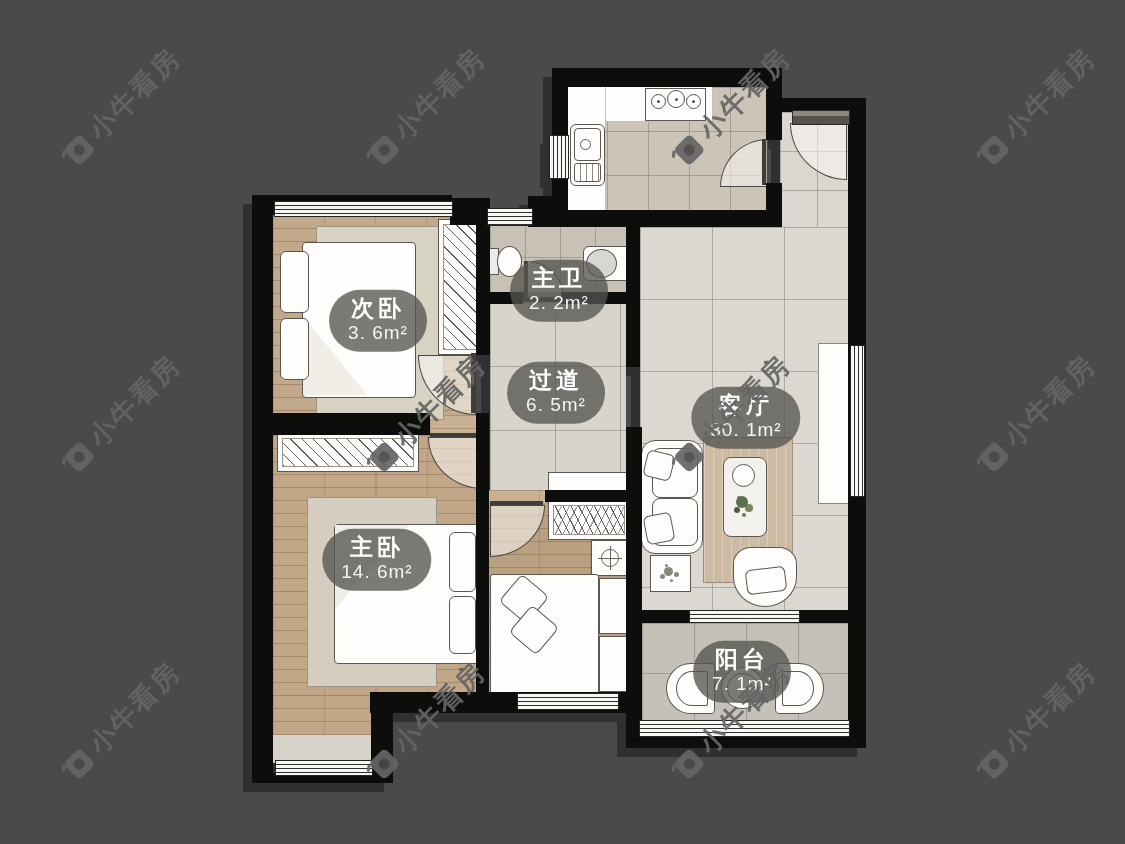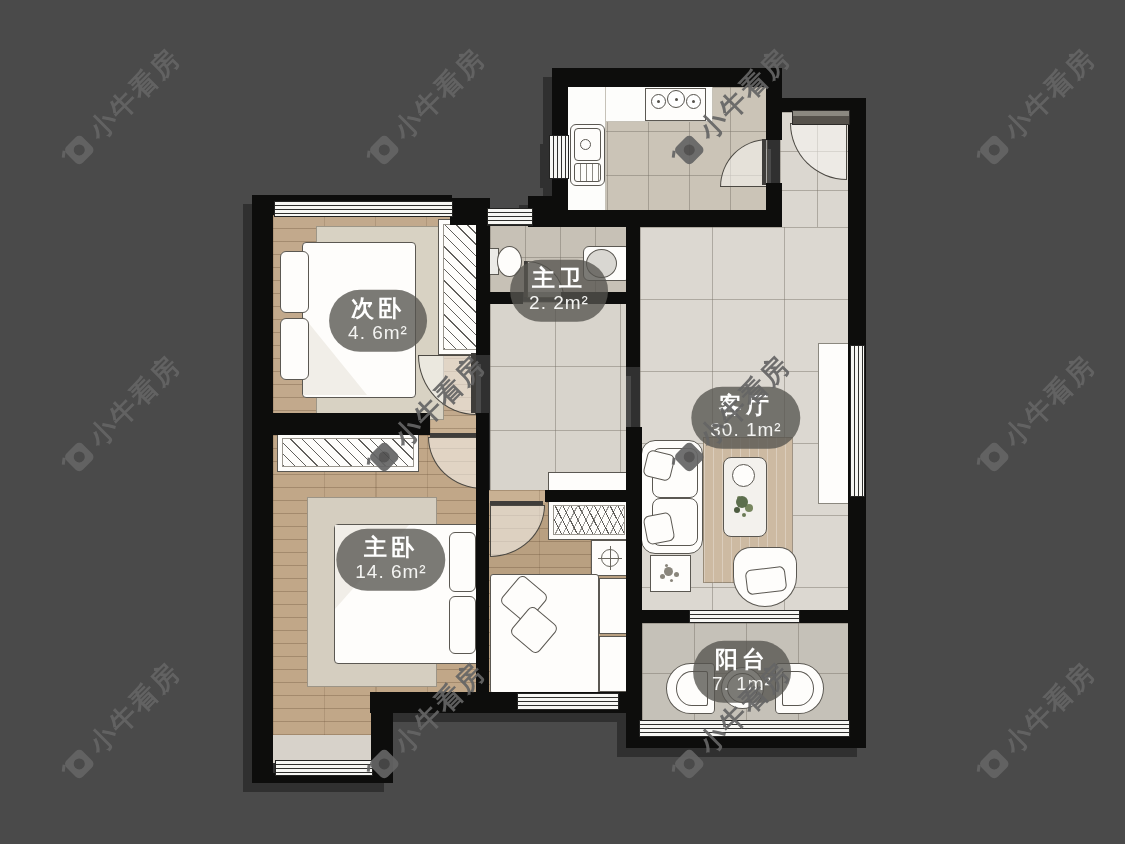--- a/index.html
+++ b/index.html
@@ -187,27 +187,31 @@
     <div class="winH" style="left:640px;top:721px;width:209px;height:15px;"></div>
     <div class="winH" style="left:690px;top:611px;width:109px;height:11px;"></div>
   </div>
 
   <div class="rlabel" style="left:559px;top:259px;margin-top:32px;">
     <div class="nm">主卫</div>
     <div class="ar">2. 2m²</div>
   </div>
   <div class="rlabel" style="left:378px;top:321px;">
     <div class="nm">次卧</div>
-    <div class="ar">4. 6m²</div>
+    <div class="ar">3. 6m²</div>
+  </div>
+  <div class="rlabel" style="left:556px;top:393px;">
+    <div class="nm">过道</div>
+    <div class="ar">6. 5m²</div>
   </div>
   <div class="rlabel" style="left:746px;top:418px;">
     <div class="nm">客厅</div>
     <div class="ar">30. 1m²</div>
   </div>
-  <div class="rlabel" style="left:391px;top:560px;text-align:center;">
+  <div class="rlabel" style="left:377px;top:560px;text-align:center;">
     <div class="nm">主卧</div>
     <div class="ar">14. 6m²</div>
   </div>
   <div class="rlabel" style="left:742px;top:672px;">
     <div class="nm">阳台</div>
     <div class="ar">7. 1m²</div>
   </div>
 
   <div id="wm-layer">
       <div class="wm" style="left: 63px; top: 133px;">

